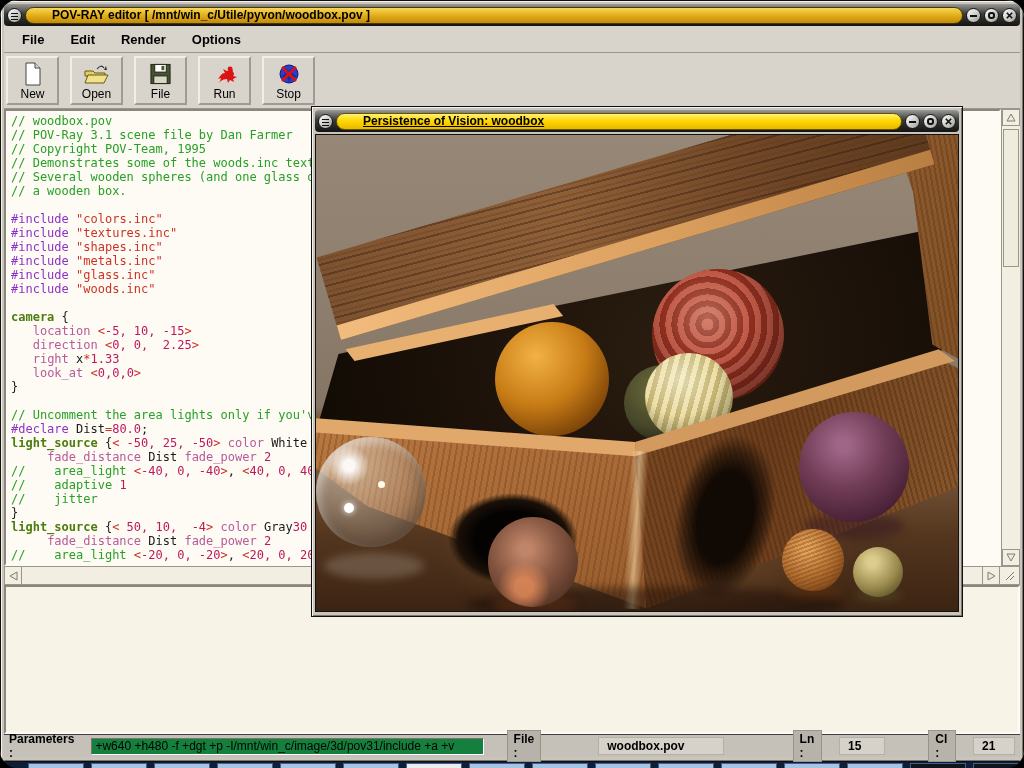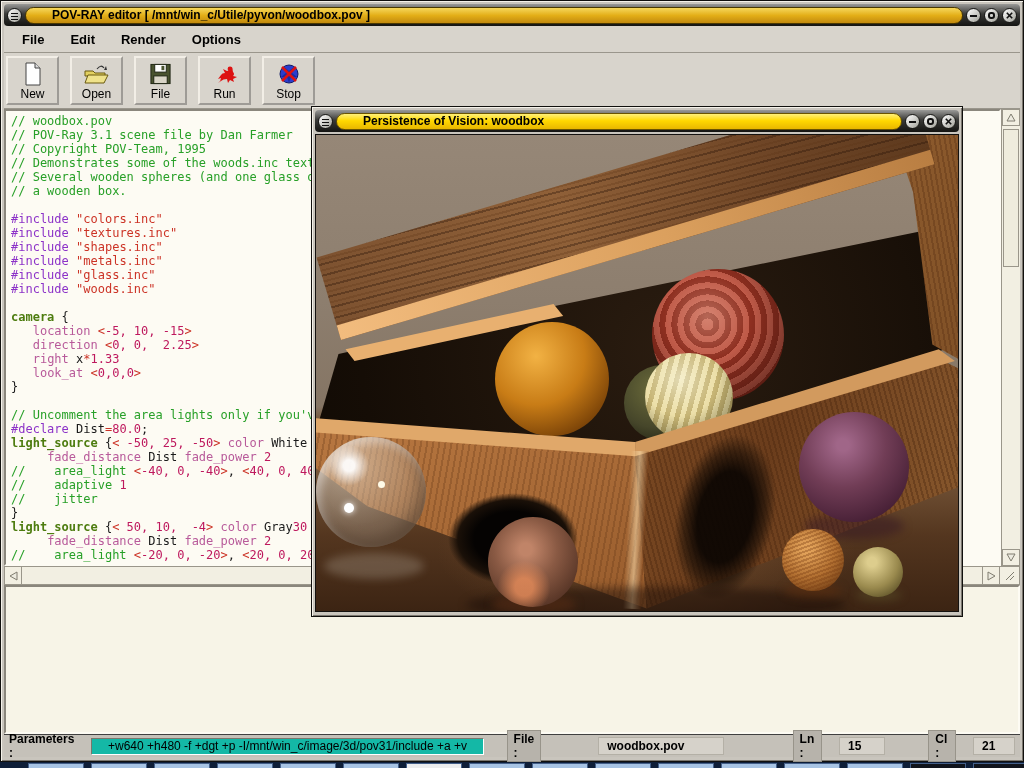--- a/index.html
+++ b/index.html
@@ -1,17 +1,17 @@
 <!DOCTYPE html>
 <html><head>
 <meta charset="utf-8">
 <style>
   * { box-sizing: border-box; margin: 0; padding: 0; }
   html,body { width:1024px; height:768px; background:#000; font-family:"Liberation Sans",sans-serif; }
-  .screen { position:relative; width:1024px; height:768px; overflow:hidden; background:#10203a; }
+  .screen { position:relative; width:1024px; height:768px; overflow:hidden; background:#10203a;border-radius:18px; }
 
   
   .win-frame { position:absolute; background:#c9c5bd; border:1px solid #11100e;
                box-shadow: inset 1px 1px 0 #f5f2ea, inset -1px -1px 0 #7a766e; padding:3px; }
   .titlebar { height:22px; border-radius:4px; display:flex; align-items:center; gap:3px; padding:0 3px;
               background:linear-gradient(180deg,#9a9a98,#3a3a38 45%,#141412); }
   .pill { flex:1; height:17px; border-radius:9px; border:1px solid #4a3800; overflow:hidden; white-space:nowrap;
           background:linear-gradient(180deg,#f6d75c,#e3ae17 50%,#c28a0e);
           font:bold 12px/15px "Liberation Sans",sans-serif; color:#000; padding:0 10px 0 26px; }
   .titlebar.active .pill { background:linear-gradient(180deg,#fff07a,#ffd800 45%,#e8b700); border-color:#6a5400; }
@@ -49,24 +49,24 @@
   .htrack { flex:1; }
   .corner { width:20px; border-left:1px solid #9a968a; display:flex; align-items:center; justify-content:center; }
 
   .msg-pane { height:149px; border:2px solid; border-color:#8a867c #fdfbf3 #fdfbf3 #8a867c; background:#f7f4e7; }
 
   .statusbar { height:23px; background:#c5c1b9; border-top:1px solid #404040; display:flex; align-items:center;
                gap:17px; padding:0 5px; font:bold 12px "Liberation Sans",sans-serif; }
   .chip { background:#b7b3ab; border:1px solid #98948a; padding:1px 6px; }
   .sval { background:#d6d2ca; border:1px solid #b4b0a6; padding:1px 8px; }
   #param-input { width:552px; height:17px; border:1px solid; border-color:#7a766c #ffffff #ffffff #7a766c;
-                 background:#14b8a6; font:12px "Liberation Sans",sans-serif; padding:0 3px;text-align:center; }
+                 background:#15803d; font:12px "Liberation Sans",sans-serif; padding:0 3px; }
 
   
-  #render-window { left:311px; top:106px; width:652px; height:511px; z-index:10; }
+  #render-window { left:311px; top:106px; width:652px; height:511px; z-index:10;text-decoration:underline; }
   .scene { position:relative; width:644px; height:478px; margin-top:2px; border:1px solid #141210; overflow:hidden;
            background:linear-gradient(180deg,#968777 0%,#8d7e6e 35%,#857564 57%,#74563a 60%,#7d5c3e 68%,#54361f 84%,#3c2413 100%); }
   .abs { position:absolute; }
   .sph { position:absolute; border-radius:50%; }
 
   .floor-glow { left:120px; top:330px; width:420px; height:170px; border-radius:50%;
                 background:radial-gradient(closest-side, rgba(195,135,80,.35), rgba(0,0,0,0)); }
   .box-interior { inset:0; clip-path:polygon(3.5% 46%, 37% 36%, 95% 20%, 98% 45%, 49.7% 65.8%, 0.5% 60%);
                   background:radial-gradient(circle at 55% 45%, #2a1c10, #150d06 70%, #0e0903); }
   .back-corner { inset:0; clip-path:polygon(90% 0%, 100% 0%, 100% 47%, 96% 44%, 93% 12%);

